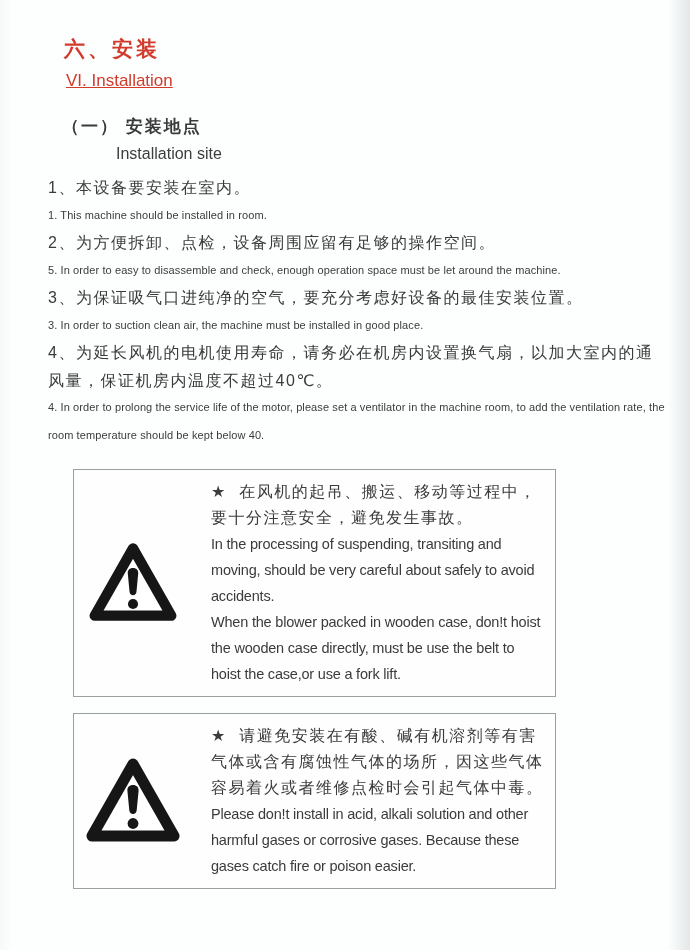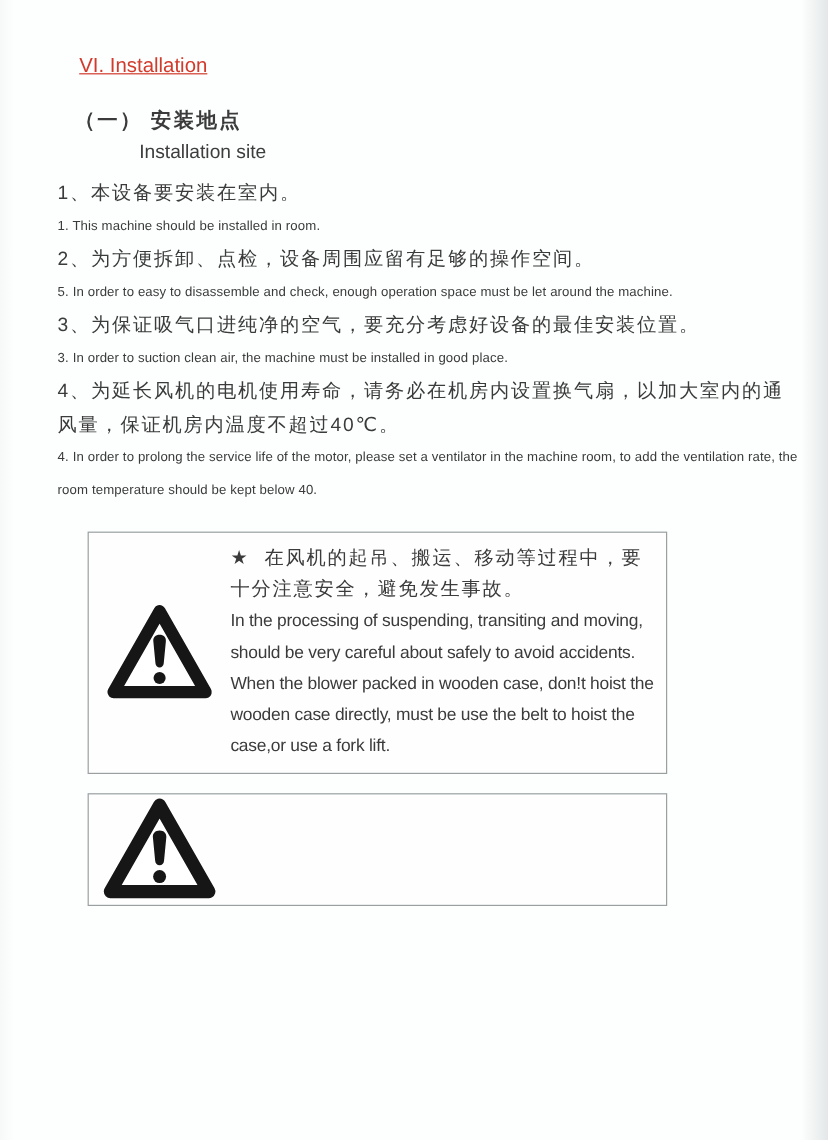--- a/index.html
+++ b/index.html
@@ -52,20 +52,21 @@
   .en { font-size: 11px; letter-spacing: 0.1px; }
 
   .warnbox {
     margin-left: 73px;
     width: 483px;
     border: 1px solid #9aa0a2;
     background: #fefefe;
     display: flex;
     align-items: center;
     box-sizing: border-box;
+    gap: 19px;
   }
   .warnbox-1 { margin-top: 20px; }
   .warnbox-2 { margin-top: 16px; }
   .icon-col {
     width: 118px;
     flex: 0 0 118px;
     display: flex; justify-content: center; align-items: center;
   }
   .warn-text { flex: 1; padding: 9px 8px 9px 0; }
   .warn-text p { margin: 0; line-height: 26px; }
@@ -74,20 +75,21 @@
   .star { display: inline-block; margin-right: 14px; letter-spacing: 0; }
   .tri-1 { width: 94px; height: 86px; }
   .tri-2 { width: 100px; height: 92px; }
 </style>
 </head>
 <body>
 
 <div class="page">
   <div class="inner">
 
+    <h1 class="title-zh">六、安装</h1>
     <div class="title-en">VI. Installation</div>
 
     <div class="section-zh">（一） 安装地点</div>
     <div class="section-en">Installation site</div>
 
     <div class="content">
       <p class="zh">1、本设备要安装在室内。</p>
       <p class="en">1. This machine should be installed in room.</p>
       <p class="zh">2、为方便拆卸、点检，设备周围应留有足够的操作空间。</p>
       <p class="en">5. In order to easy to disassemble and check, enough operation space must be let around the machine.</p>
@@ -113,16 +115,20 @@
     </div>
 
     <div class="warnbox warnbox-2">
       <div class="icon-col">
         <svg class="tri-2" viewBox="0 0 100 92" aria-hidden="true">
           <path d="M50 9 L91 81 L9 81 Z" fill="#ffffff" stroke="#161616" stroke-width="11" stroke-linejoin="round"></path>
           <path d="M50 30 c3.6 0 5.9 2.4 5.6 5.7 l-1.9 19.6 c-0.2 2.3 -1.7 3.8 -3.7 3.8 c-2 0 -3.5 -1.5 -3.7 -3.8 l-1.9 -19.6 c-0.3 -3.3 2 -5.7 5.6 -5.7 z" fill="#161616"></path>
           <circle cx="50" cy="68.5" r="5.4" fill="#161616"></circle>
         </svg>
       </div>
+      <div class="warn-text">
+        <p class="zh"><span class="star">★</span><span>请避免安装在有酸、碱有机溶剂等有害气体或含有腐蚀性气体的场所，因这些气体容易着火或者维修点检时会引起气体中毒。</span></p>
+        <p class="en">Please don!t install in acid, alkali solution and other harmful gases or corrosive gases. Because these gases catch fire or poison easier.</p>
+      </div>
     </div>
 
   </div>
 </div>
 
 </body></html>

